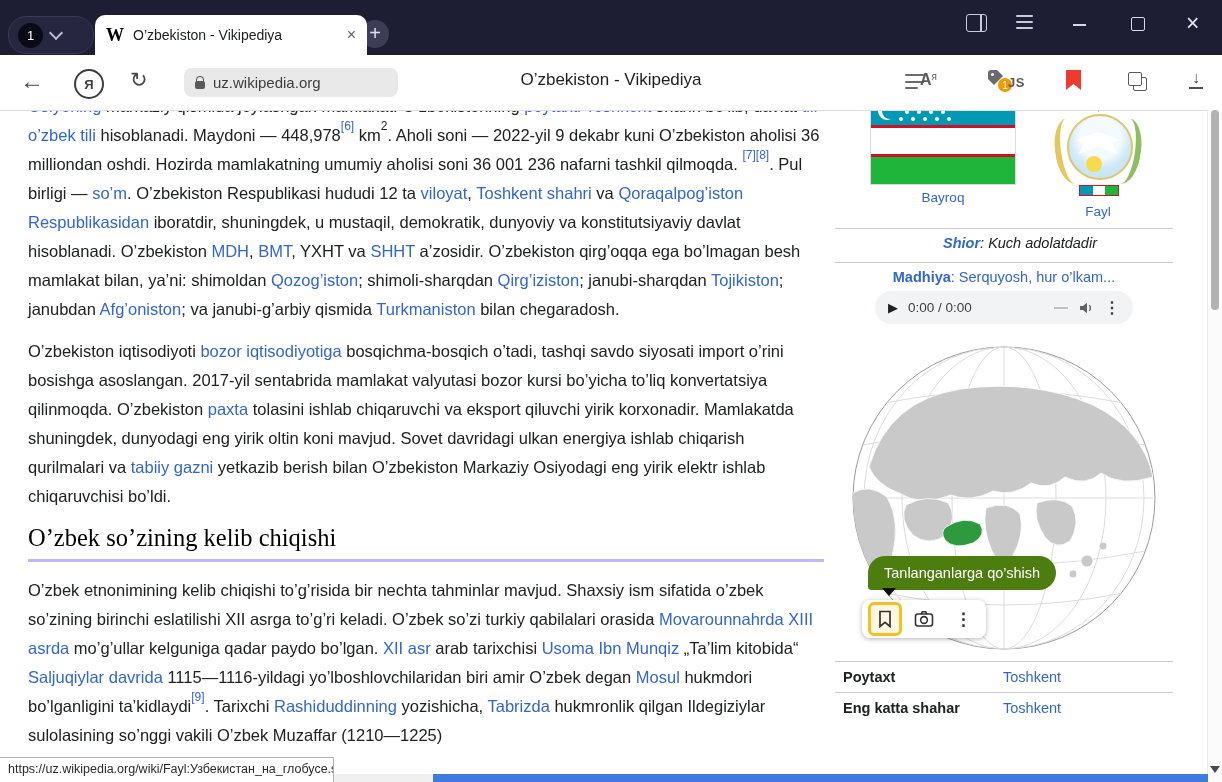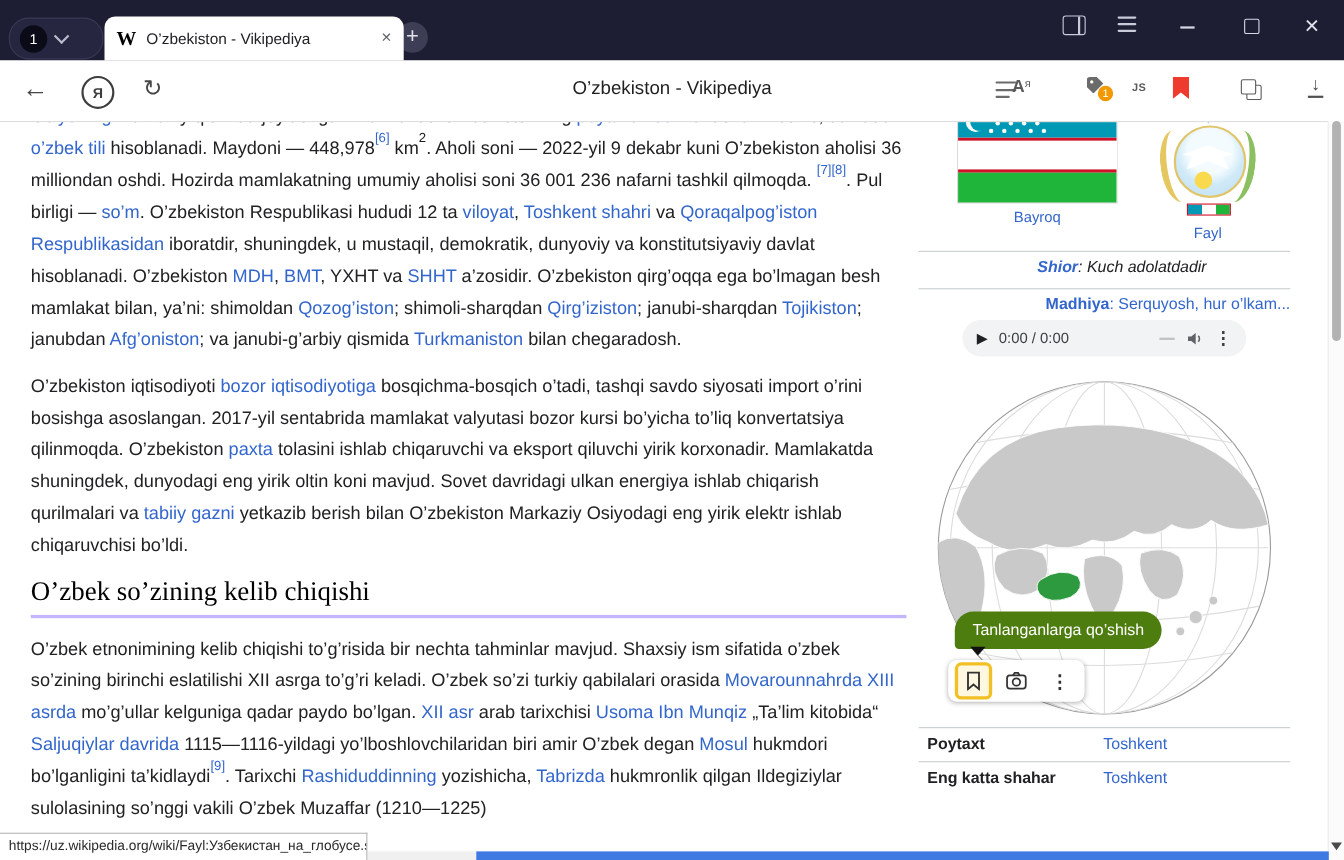--- a/index.html
+++ b/index.html
@@ -52,21 +52,21 @@
   .reader i:nth-child(3){width:70%;}
   .translate{left:920px;top:16px;text-align:center;}
   .translate .big{font-size:16px;font-weight:700;color:#5a5a5a;}
   .translate .small{font-size:10px;color:#5a5a5a;vertical-align:top;}
   .tagwrap{left:988px;top:15px;width:17px;height:17px;}
   .tag{position:absolute;width:15px;height:15px;background:#6b6b6b;border-radius:3px 0 0 0;
     clip-path:polygon(0 0,60% 0,100% 40%,40% 100%,0 60%);}
   .tag::after{content:"";position:absolute;left:3px;top:3px;width:3px;height:3px;border-radius:50%;background:#fff;}
   .badge{position:absolute;right:-7px;bottom:-5px;width:14px;height:14px;border-radius:50%;background:#f29900;
     color:#fff;font-size:10px;display:flex;align-items:center;justify-content:center;}
-  .js{left:1029px;top:20px;font-size:10px;font-weight:700;color:#5a5a5a;letter-spacing:.5px;}
+  .js{left:1008px;top:20px;font-size:13px;font-weight:700;color:#5a5a5a;letter-spacing:.5px;}
   .rib{left:1066px;top:15px;width:15px;height:20px;background:#ee3b2e;
     clip-path:polygon(0 0,100% 0,100% 100%,50% 70%,0 100%);}
   .tabs-ic{left:1128px;top:17px;width:18px;height:17px;}
   .tabs-ic i{position:absolute;display:block;width:12px;height:12px;border:1.8px solid #5a5a5a;border-radius:2px;background:#fff;}
   .tabs-ic .sq1{left:0;top:0;}
   .tabs-ic .sq2{left:5px;top:5px;}
   .dl{left:1188px;top:14px;width:16px;text-align:center;}
   .dl span{font-size:16px;font-weight:700;color:#4f4f4f;}
   .dl .bar{display:block;width:14px;height:2px;background:#4f4f4f;margin:0 auto;}
 
@@ -105,21 +105,21 @@
   .g-sun{left:33px;top:54px;width:16px;height:16px;border-radius:50%;background:#f9d94e;}
   .g-bird{left:22px;top:30px;width:46px;height:22px;background:#fff;
     clip-path:polygon(50% 0,100% 38%,80% 48%,92% 100%,50% 66%,8% 100%,20% 48%,0 38%);}
   .g-ribbon{left:26px;bottom:2px;width:38px;height:9px;border:1px solid #ce1126;
     background:linear-gradient(90deg,#0099b5 33%,#fff 33% 66%,#1eb53a 66%);}
   .g-star8{left:41px;top:2px;width:9px;height:9px;background:#8fd0f0;
     clip-path:polygon(50% 0,61% 39%,100% 50%,61% 61%,50% 100%,39% 61%,0 50%,39% 39%);}
   .gerbcap{left:190px;top:106px;width:146px;}
   .d1{top:130px;} .d2{top:164px;}
   .motto{position:absolute;left:16px;top:137px;width:338px;text-align:center;font-style:italic;}
-  .anthem{position:absolute;left:0;top:171px;width:338px;text-align:right;white-space:nowrap;}
+  .anthem{position:absolute;left:0;top:171px;width:338px;text-align:center;white-space:nowrap;}
   .audio{position:absolute;left:40px;top:193px;width:258px;height:33px;background:#f1f3f4;border-radius:17px;
     display:flex;align-items:center;gap:10px;padding:0 13px;box-sizing:border-box;}
   .play{font-size:13px;color:#202124;}
   .time{font-size:13.5px;color:#3c4043;}
   .dash{width:14px;height:2px;background:#bdc1c6;margin-left:auto;}
   .spk{display:flex;}
   .kebab{font-size:16px;color:#3c4043;font-weight:700;}
   .globe{position:absolute;left:16px;top:247px;width:306px;height:306px;}
   .tooltip{position:absolute;left:33px;top:458px;background:#4d7c0f;color:#fff;font-size:14.5px;
     padding:9px 16px;border-radius:18px 18px 18px 4px;white-space:nowrap;z-index:5;}
@@ -170,20 +170,24 @@
       </div>
     <div class="ti min-ic"></div>
     <div class="ti max-ic"></div>
     <div class="ti close-ic">×</div>
   </div>
 
   <div class="toolbar">
     <div class="tb back">←</div>
     <div class="tb yandex">Я</div>
     <div class="tb refresh">↻</div>
+    <div class="chip">
+      <span class="lock"></span>
+      <span class="url">uz.wikipedia.org</span>
+    </div>
     <div class="page-title">O’zbekiston - Vikipediya</div>
     <div class="tb reader">
         <i></i>
         <i></i>
         <i></i>
       </div>
     <div class="tb translate"><span class="big">A</span><span class="small">я</span></div>
     <div class="tb tagwrap">
       <span class="tag"></span>
       <span class="badge">1</span>

